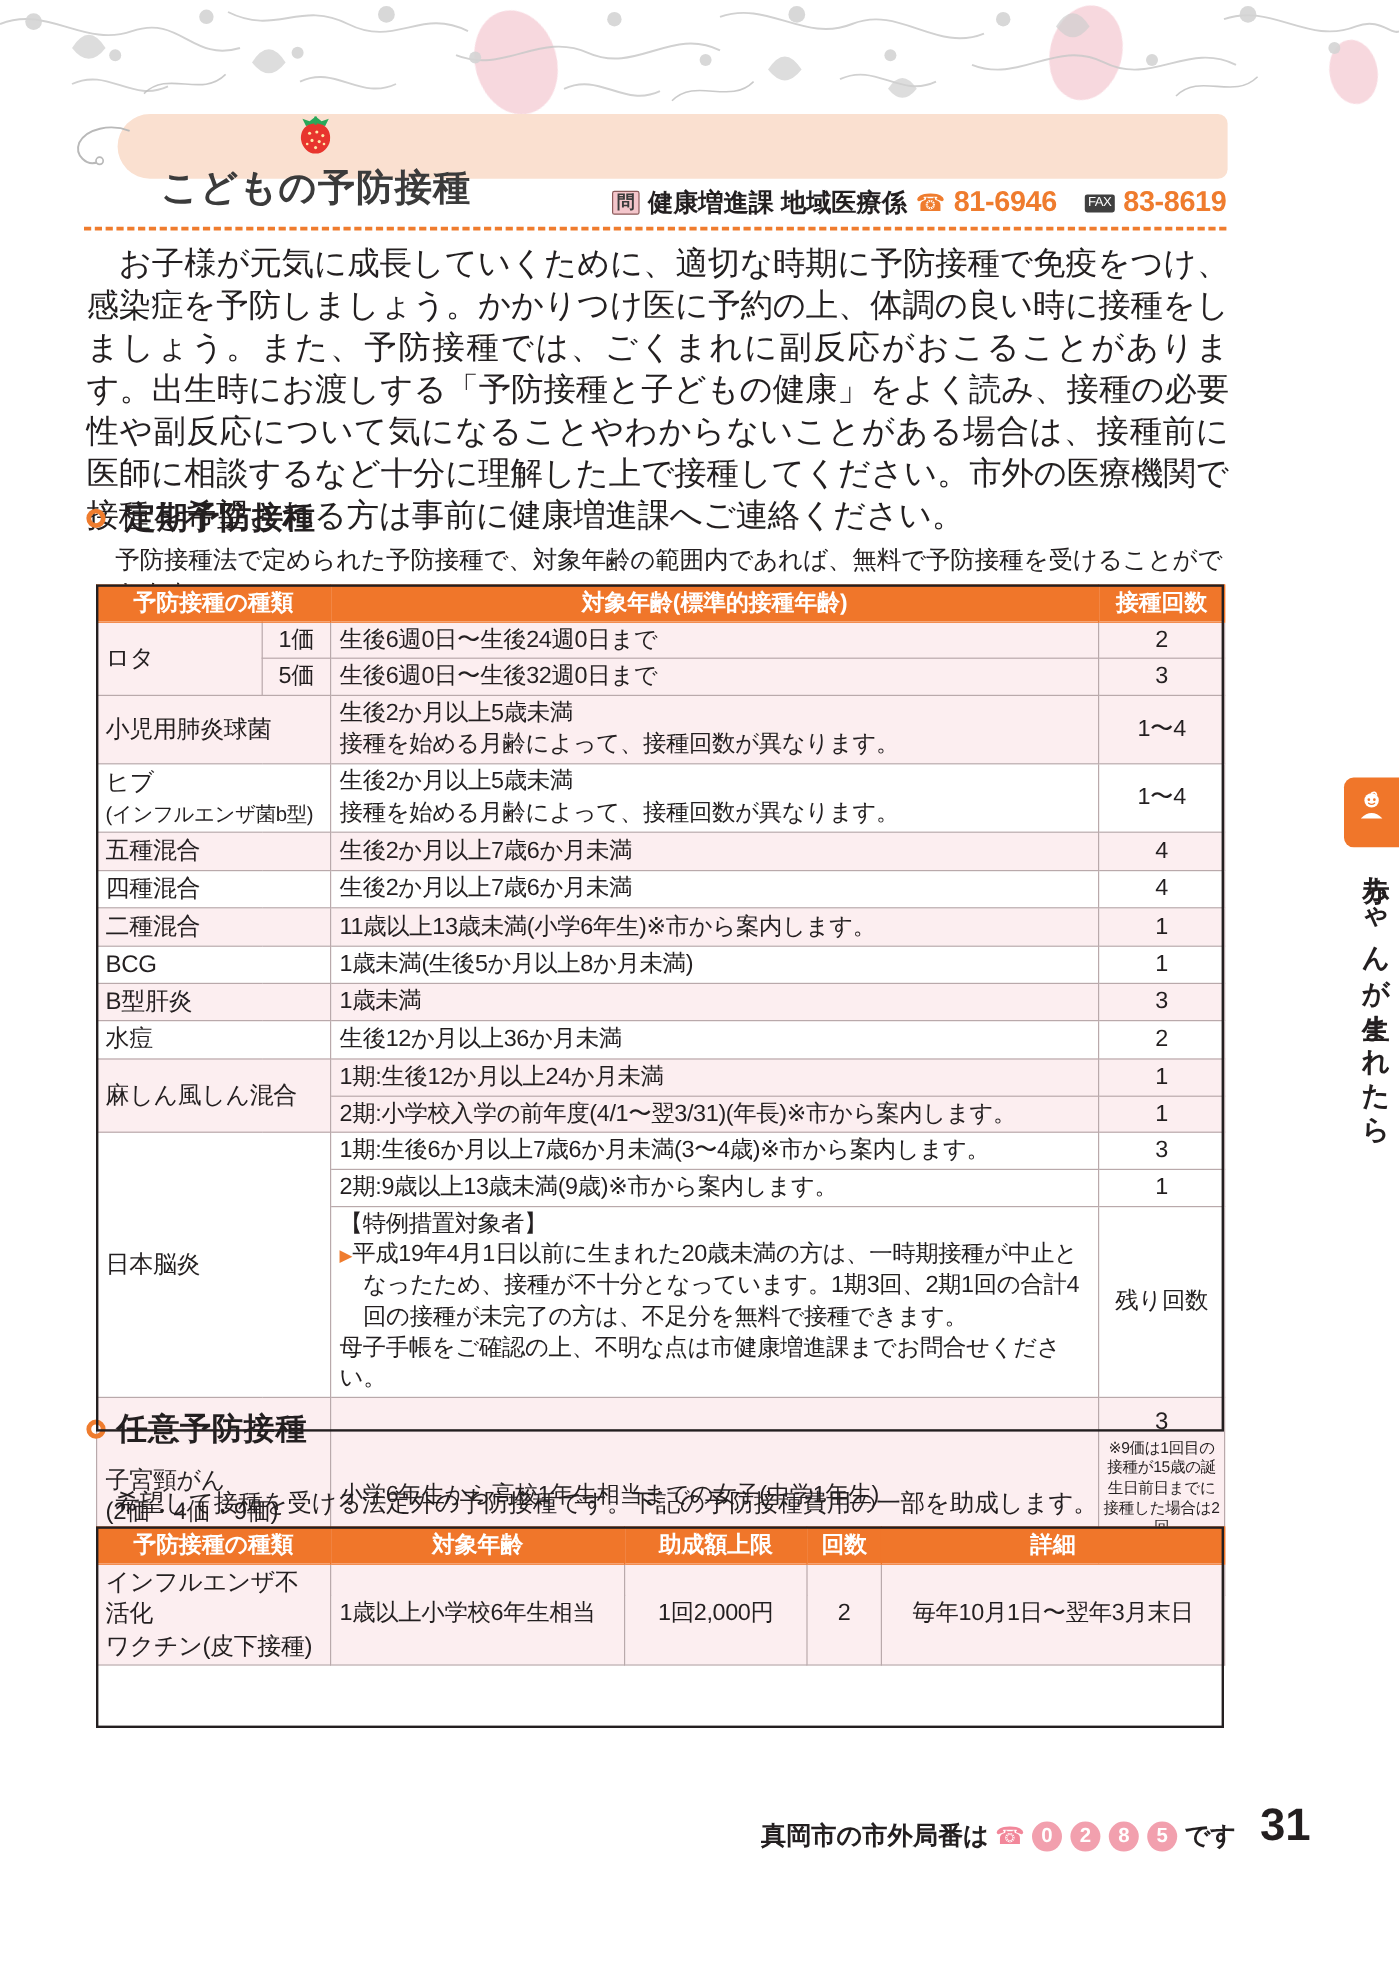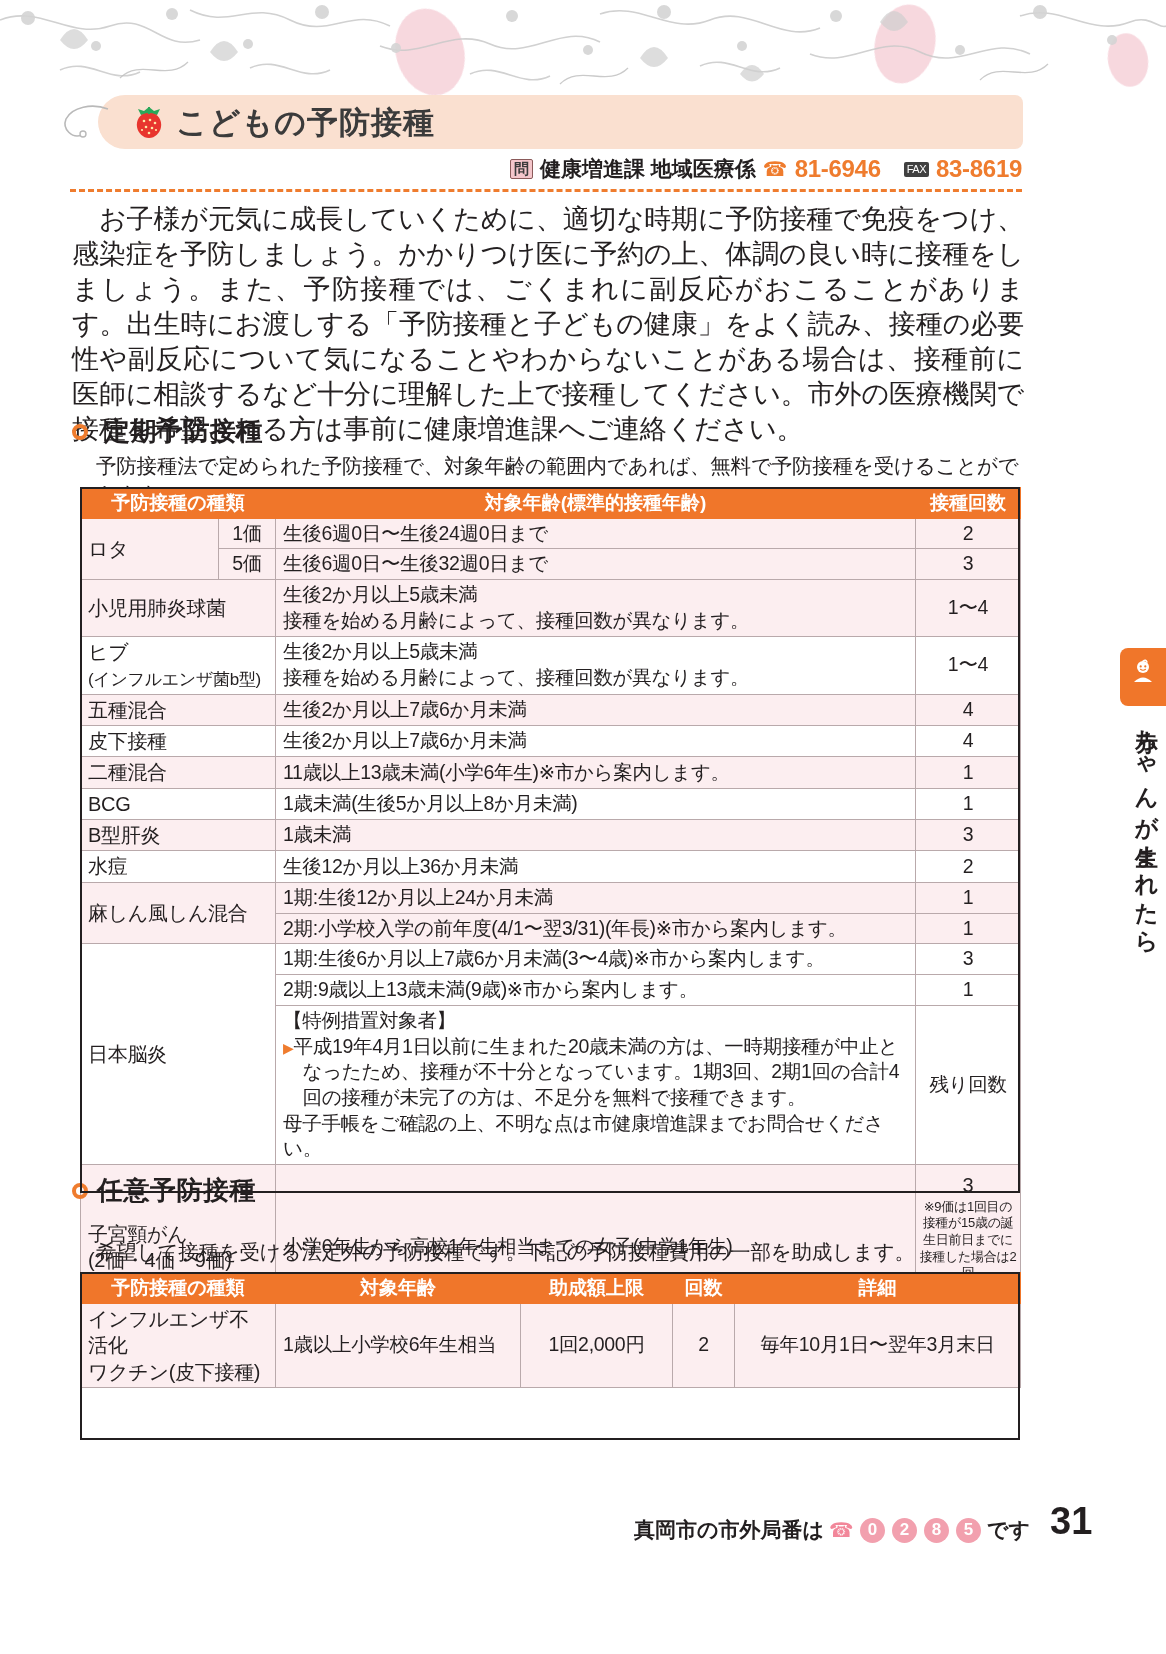--- a/index.html
+++ b/index.html
@@ -12,21 +12,21 @@
   
   .top-deco{position:absolute;left:0;top:0;width:1166px;height:96px;overflow:hidden;}
   .top-deco svg{display:block;}
   
   .title-wrap{position:absolute;left:98px;top:95px;width:925px;height:54px;}
   .title-bar{
     position:absolute;left:0;top:0;width:925px;height:54px;
     background:#fae0d0;border-radius:27px 8px 8px 27px;
   }
   .title-tail{position:absolute;left:-36px;top:6px;}
-  .title-inner{position:absolute;left:36px;top:0;height:54px;display:flex;align-items:center;gap:12px;}
+  .title-inner{position:absolute;left:36px;top:0;height:54px;display:flex;align-items:center;gap:12px;flex-direction:column;}
   .strawberry{width:30px;height:34px;position:relative;flex:none;}
   .page-title{font-size:31px;font-weight:bold;color:#3b3b3b;letter-spacing:1px;line-height:1;}
   
   .contact{
     position:absolute;left:70px;top:152px;width:952px;height:34px;
     display:flex;justify-content:flex-end;align-items:center;gap:7px;
     border-bottom:3px dashed #ef7c2e;padding-bottom:3px;
   }
   .q-badge{
     display:inline-block;border:1.6px solid #8a5a5a;background:#f4c6cb;color:#3b3b3b;
@@ -242,21 +242,21 @@
         <span>接種を始める月齢によって、接種回数が異なります。</span>
       </td>
       <td class="c">1〜4</td>
     </tr>
     <tr class="tint">
       <td class="nm" colspan="2">五種混合</td>
       <td>生後2か月以上7歳6か月未満</td>
       <td class="c">4</td>
     </tr>
     <tr>
-      <td class="nm" colspan="2">皮下接種</td>
+      <td class="nm" colspan="2">四種混合</td>
       <td>生後2か月以上7歳6か月未満</td>
       <td class="c">4</td>
     </tr>
     <tr class="tint">
       <td class="nm" colspan="2">二種混合</td>
       <td>11歳以上13歳未満(小学6年生)※市から案内します。</td>
       <td class="c">1</td>
     </tr>
     <tr>
       <td class="nm" colspan="2">BCG</td>

